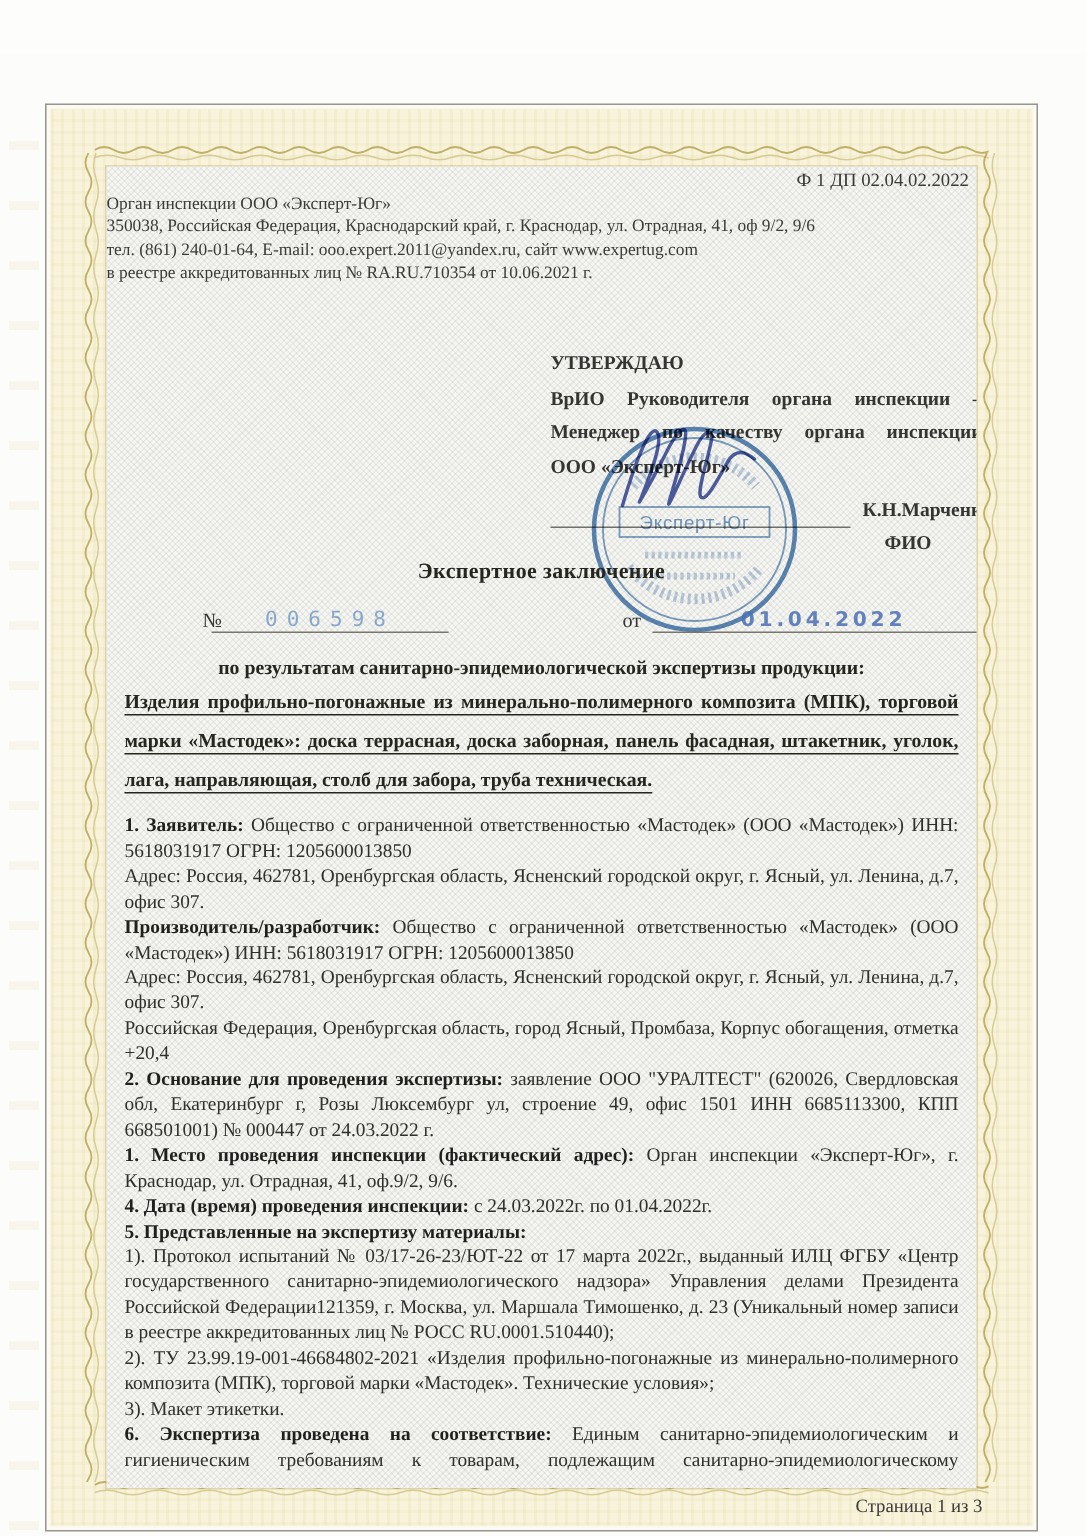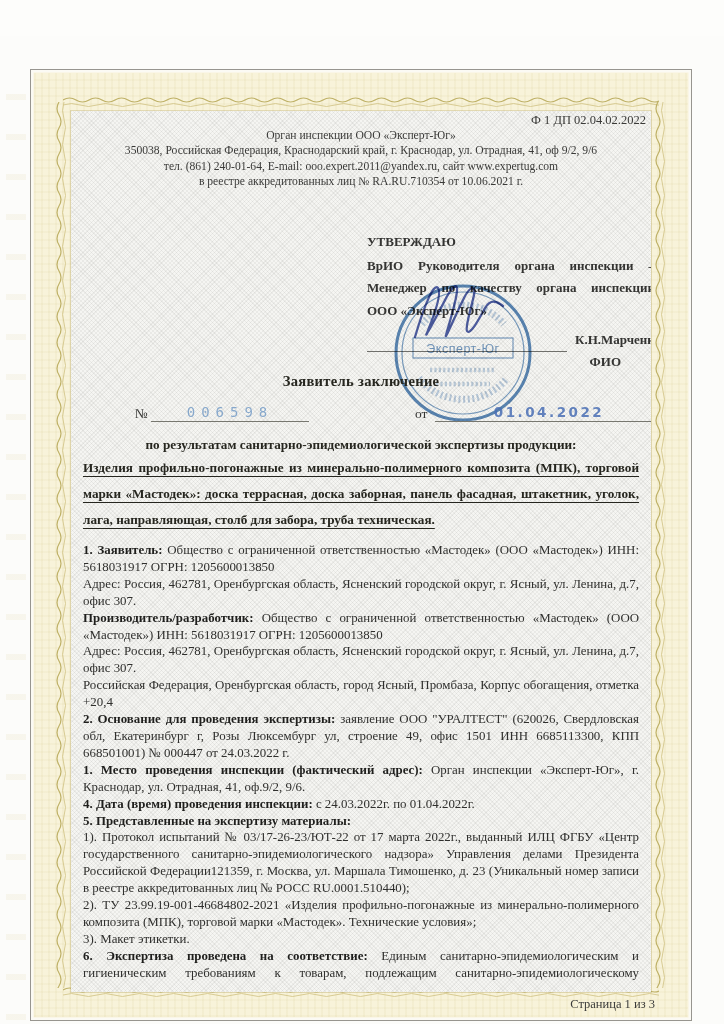--- a/index.html
+++ b/index.html
@@ -42,37 +42,37 @@
   svg.wave{position:absolute;pointer-events:none;}
   .wave-top{left:32px;top:25px;width:596px;height:15px;}
   .wave-bottom{left:32px;top:915px;width:596px;height:15px;}
   .wave-left{left:23px;top:32px;width:15px;height:886px;}
   .wave-right{left:622px;top:32px;width:15px;height:886px;}
   svg.wave path{fill:none;}
   svg.wave .w1{stroke:var(--border-wave,#b4a452);stroke-width:1.2;opacity:.85;}
   svg.wave .w2{stroke:#d4c78c;stroke-width:1;opacity:.9;}
 
   .form-code{position:absolute;top:2px;right:5px;font-size:12.5px;color:#3a3a38;}
-  .org-header{position:absolute;top:17px;left:0;right:0;text-align:center;
+  .org-header{position:absolute;top:17px;left:0;right:0;
     font-size:11.6px;line-height:15.3px;color:#3a3a38;}
   .approval{position:absolute;left:296px;top:120px;width:288px;font-size:13px;
     line-height:22.6px;color:#343432;font-weight:bold;}
   .approval-title{margin-bottom:1px;}
   .approval-lines div{text-align:justify;}
   .approval-lines div:nth-child(1),.approval-lines div:nth-child(2){text-align-last:justify;}
   .sig-row{margin-top:7px;white-space:nowrap;}
   .sig-line{display:inline-block;width:200px;border-bottom:1.3px solid #6f6f6b;height:15px;vertical-align:bottom;}
   .signer-name{display:inline-block;margin-left:8px;}
   .signer-caption{text-align:right;padding-right:34px;line-height:19px;}
 
   .doc-title{position:absolute;top:262px;left:0;right:0;text-align:center;
     font-weight:bold;font-size:14.6px;letter-spacing:.3px;color:#26261f;}
   .num-row{position:absolute;top:286px;left:0;right:0;height:30px;font-size:13.5px;color:#343432;}
   .num-label{position:absolute;left:64px;bottom:5px;}
-  .num-cell{position:absolute;left:80px;bottom:5px;width:158px;border-bottom:1.4px solid #77776f;text-align:center;}
+  .num-cell{position:absolute;left:70px;bottom:5px;width:158px;border-bottom:1.4px solid #77776f;text-align:center;}
   .date-label{position:absolute;left:344px;bottom:5px;}
   .date-cell{position:absolute;left:364px;bottom:5px;width:228px;border-bottom:1.4px solid #77776f;text-align:center;}
   .stamp-number{
     font-family:"DejaVu Sans Mono",monospace;
     color:var(--number-blue,#6e97c4);letter-spacing:6px;font-size:14px;opacity:.8;
   }
   .stamp-date{
     font-family:"DejaVu Sans","Liberation Sans",sans-serif;font-weight:bold;
     color:var(--date-blue,#4a6fb5);letter-spacing:2.5px;font-size:13.5px;opacity:.85;
   }
@@ -157,21 +157,21 @@
           <circle cx="81" cy="81" r="61" stroke-width="1.2" opacity=".8"></circle>
           <rect x="31" y="66" width="100" height="20" stroke-width="1.2" opacity=".8"></rect>
           <path d="M40,52 a54,54 0 0 1 82,0" stroke-width="7" stroke-dasharray="2,2.6" opacity=".4"></path>
           <path d="M37,106 a56,56 0 0 0 88,0" stroke-width="7" stroke-dasharray="2,2.6" opacity=".4"></path>
           <path d="M48,98 h66" stroke-width="4.5" stroke-dasharray="2.2,2.2" opacity=".38"></path>
           <path d="M54,112 h54" stroke-width="4.5" stroke-dasharray="2.2,2.2" opacity=".38"></path>
         </g>
         <text x="81" y="80.5">Эксперт-Юг</text>
       </svg>
 
-      <div class="doc-title">Заявитель заключение</div>
+      <div class="doc-title">Экспертное заключение</div>
 
       <div class="num-row">
         <span class="num-label">№</span>
         <span class="num-cell">
           <span class="stamp-number">006598</span>
         </span>
         <span class="date-label">от</span>
         <span class="date-cell">
           <span class="stamp-date">01.04.2022</span>
         </span>

